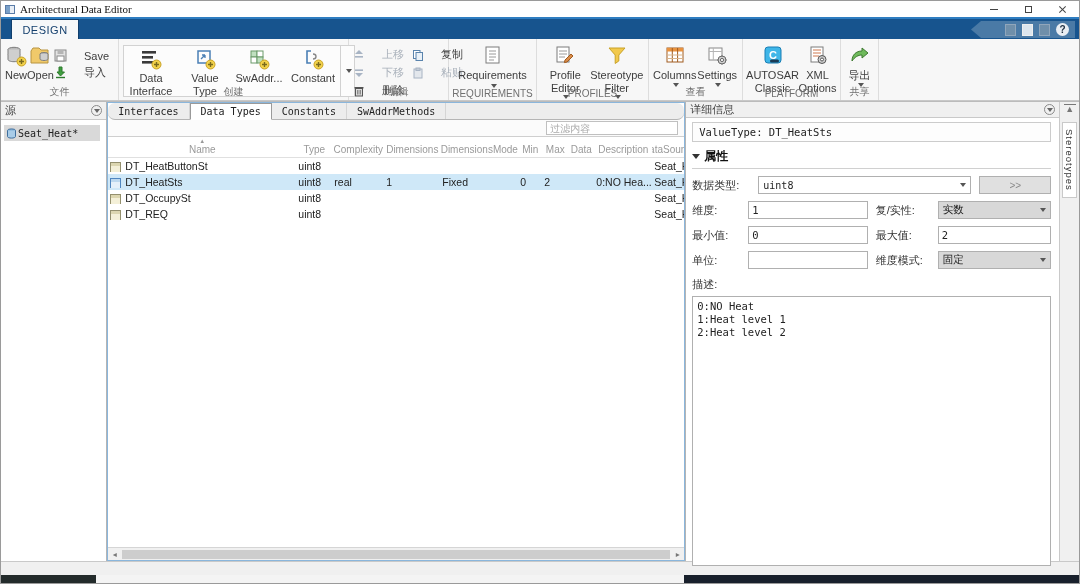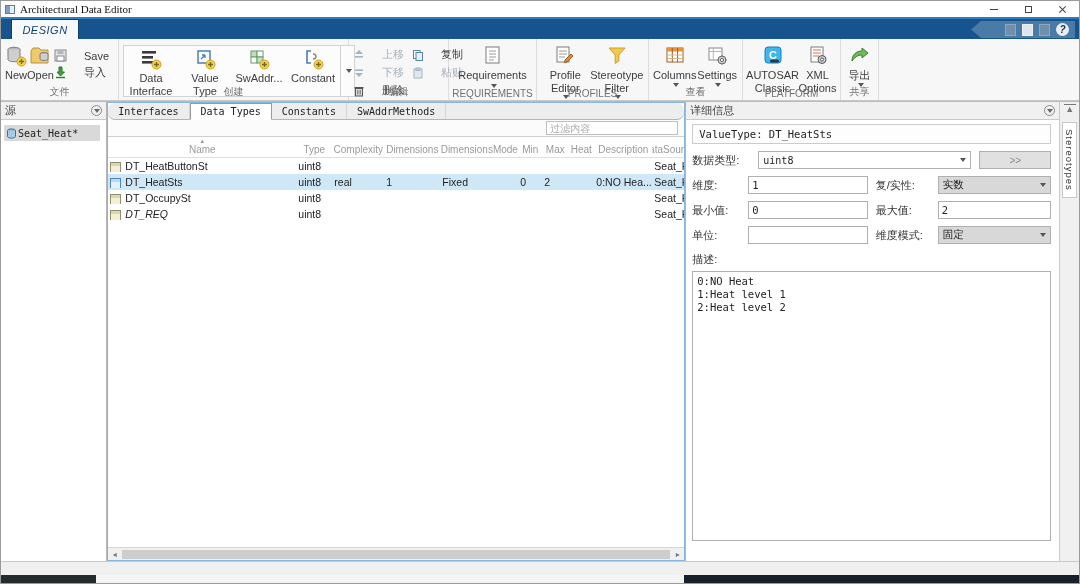--- a/index.html
+++ b/index.html
@@ -14,21 +14,21 @@
   .app-icon { width:10px; height:9px; border:1px solid #5a7ca8; background:linear-gradient(90deg,#7aa0c8 50%,#e8eef5 50%); margin-right:5px; }
   .title-text { font-size:11px; color:#111;font-family:Liberation Serif, serif; }
   .win-controls { margin-left:auto; display:flex; height:16px; }
   .win-btn { width:34px; display:flex; align-items:center; justify-content:center; color:#444; cursor:default; }
   .glyph-min { width:8px; height:1px; background:#444; display:inline-block; }
   .glyph-max { width:7px; height:7px; border:1px solid #444; display:inline-block; }
   .glyph-close { position:relative; width:9px; height:9px; display:inline-block; }
   .glyph-close:before,.glyph-close:after { content:""; position:absolute; left:4px; top:0; width:1px; height:9px; background:#444; }
   .glyph-close:before { transform:rotate(45deg);} .glyph-close:after { transform:rotate(-45deg);}
   
-  .tabstrip { height:22px; background:#17548e; border-top:2px solid #2e7dc1; position:relative; display:flex;font-style:italic; }
+  .tabstrip { height:22px; background:#17548e; border-top:2px solid #2e7dc1; position:relative; display:flex; }
   .design-tab { margin-left:10px; width:68px; background:#f6f8f9; color:#14406e; display:flex; align-items:center; justify-content:center; font-size:11px; letter-spacing:.5px; height:100%; border:1px solid #0f3f6d; border-bottom:none; }
   .qat { position:absolute; right:4px; top:2px; height:17px; width:104px; background:#4a7aa6; clip-path:polygon(10px 0,100% 0,100% 100%,10px 100%,0 50%); display:flex; align-items:center; justify-content:flex-end; gap:6px; padding-right:6px; }
   .qat-ic { width:11px; height:12px; border:1px solid #90a6bb; background:#6f8faa; }
   .qat-ic.lit { background:#dde6ee; border-color:#eee; }
   .qat-help { width:13px; height:13px; border-radius:50%; background:#e9eef3; color:#234; font-size:10px; font-weight:bold; display:flex; align-items:center; justify-content:center; }
   
   .ribbon { height:62px; background:#f7f7f7; border-bottom:1px solid #c8c8c8; display:flex; }
   .rib-sec { position:relative; height:100%; padding:4px 4px 13px 4px; border-right:1px solid #ddd; display:flex; align-items:flex-start; }
   .sec-label { position:absolute; bottom:1px; left:0; right:0; text-align:center; font-size:10px; color:#707070; white-space:nowrap; }
   .bigbtn { width:54px; display:flex; flex-direction:column; align-items:center; padding-top:2px; color:#3d3d3d; line-height:1.15; text-align:center; cursor:default; }
@@ -433,21 +433,21 @@
           <div class="hcell" style="width: 78px;">
             <span>DimensionsMode</span>
           </div>
           <div class="hcell" style="width: 24px;">
             <span>Min</span>
           </div>
           <div class="hcell" style="width: 26px;">
             <span>Max</span>
           </div>
           <div class="hcell" style="width: 26px;">
-            <span>Heat</span>
+            <span>Data</span>
           </div>
           <div class="hcell" style="width: 58px;">
             <span>Description</span>
           </div>
           <div class="hcell" style="flex: 1 1 0%;">
             <span>DataSource</span>
           </div>
         </div>
       <div id="grid-body">
           <div class="grid-row">
@@ -480,21 +480,21 @@
             <div class="cell" style="width: 52px;"><span></span></div>
             <div class="cell" style="width: 56px;"><span></span></div>
             <div class="cell" style="width: 78px;"><span></span></div>
             <div class="cell" style="width: 24px;"><span></span></div>
             <div class="cell" style="width: 26px;"><span></span></div>
             <div class="cell" style="width: 26px;"><span></span></div>
             <div class="cell" style="width: 58px;"><span></span></div>
             <div class="cell" style="flex: 1 1 0%;"><span>Seat_Heat...</span></div>
           </div>
           <div class="grid-row">
-            <div class="cell name" style="width: 188px; font-style: italic;"><span class="vt-icon"></span><span>DT_REQ</span></div>
+            <div class="cell name" style="width: 188px;"><span class="vt-icon"></span><span>DT_REQ</span></div>
             <div class="cell" style="width: 36px;"><span>uint8</span></div>
             <div class="cell" style="width: 52px;"><span></span></div>
             <div class="cell" style="width: 56px;"><span></span></div>
             <div class="cell" style="width: 78px;"><span></span></div>
             <div class="cell" style="width: 24px;"><span></span></div>
             <div class="cell" style="width: 26px;"><span></span></div>
             <div class="cell" style="width: 26px;"><span></span></div>
             <div class="cell" style="width: 58px;"><span></span></div>
             <div class="cell" style="flex: 1 1 0%;"><span>Seat_Heat...</span></div>
           </div>
@@ -509,20 +509,24 @@
 
     <div class="right-panel">
       <div class="panel-head">
         <span>详细信息</span>
         <span class="chip-circle">
             <i></i>
           </span>
       </div>
       <div class="rp-body">
         <div class="banner">ValueType: DT_HeatSts</div>
+        <div class="prop-head">
+          <i class="tri-down"></i>
+          <span>属性</span>
+        </div>
 
         <div class="rp-row">
           <span class="rp-lbl" style="width:58px">数据类型:</span>
           <div class="combo">
             <span>uint8</span>
             <i class="caret"></i>
           </div>
           <div class="btn-more">&gt;&gt;</div>
         </div>
 

